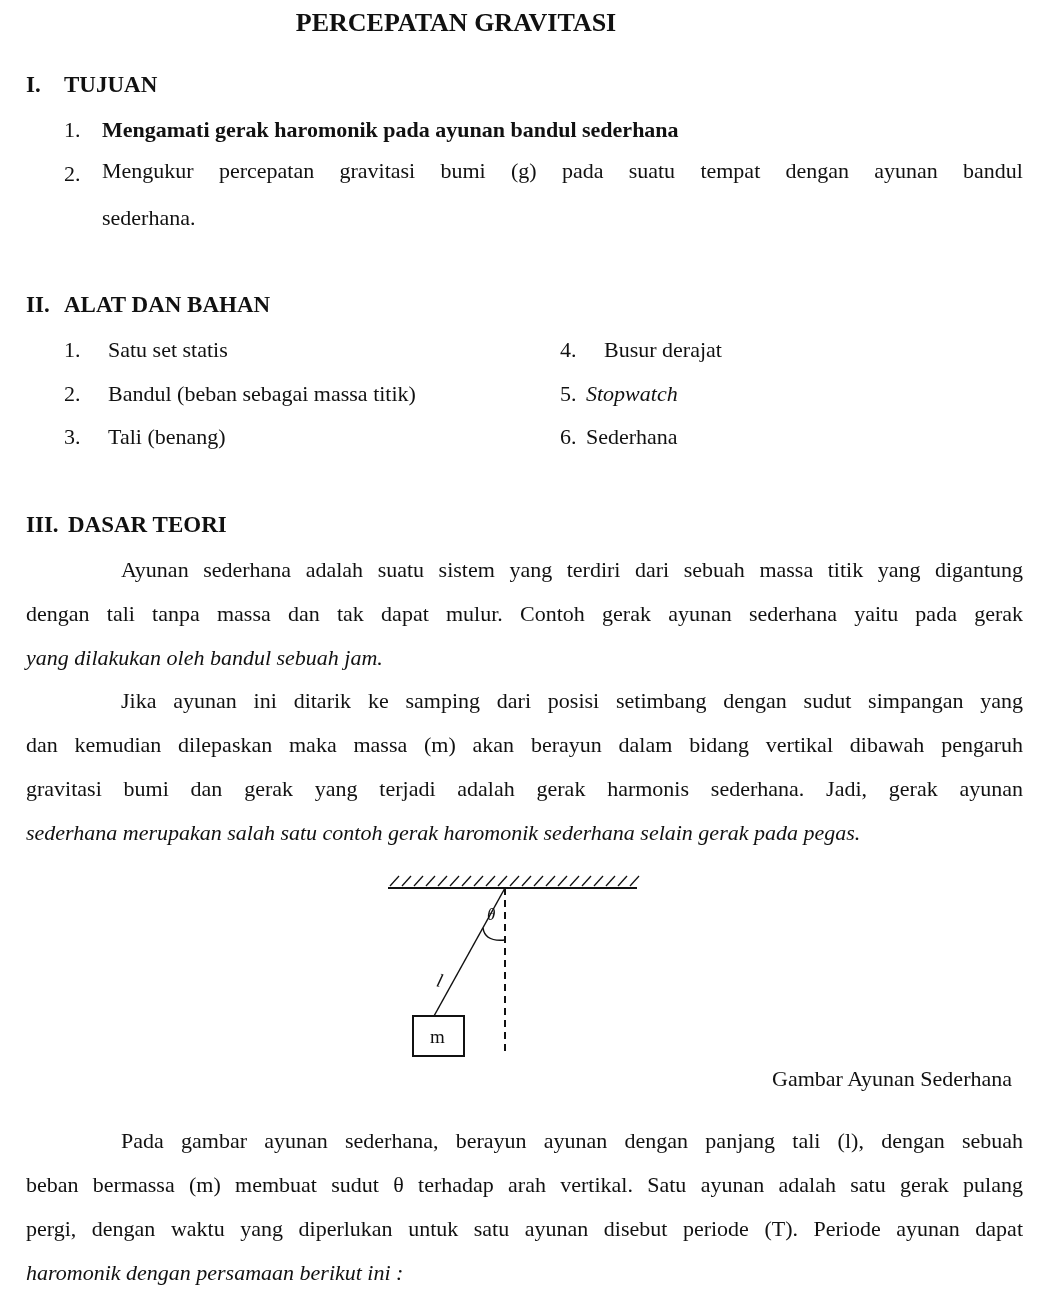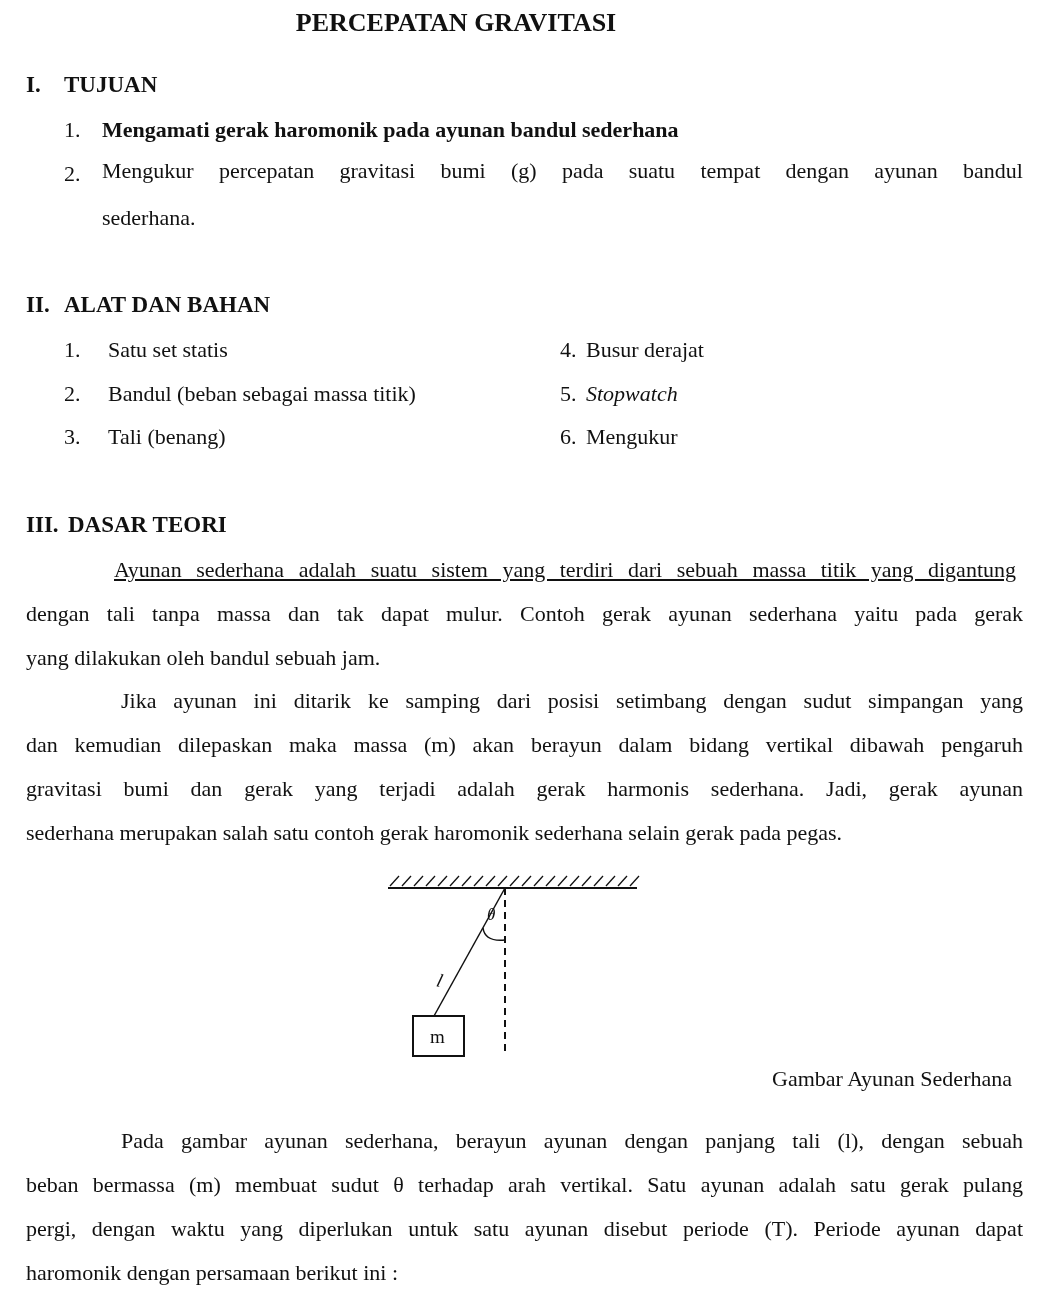--- a/index.html
+++ b/index.html
@@ -4,21 +4,21 @@
 <style>
   html, body { margin:0; padding:0; background:#ffffff; }
   body { width:1048px; height:1296px; overflow:hidden; position:relative;
          font-family:"Liberation Serif", "DejaVu Serif", serif; color:#111; }
   .abs { position:absolute; white-space:nowrap; }
   .title { top:8px; left:0; width:912px; text-align:center; font-weight:bold; font-size:26px; }
   .h { font-weight:bold; font-size:23px; }
   .t { font-size:22px; }
   .just { position:absolute; left:26px; width:997px; font-size:22px; text-align:justify;
           text-align-last:justify; white-space:nowrap; }
-  .last { text-align-last:left; }
+  .last { text-align-last:left;font-style:italic; }
 </style>
 </head>
 <body>
 
 <div class="abs title">PERCEPATAN GRAVITASI</div>
 
 <div class="abs h" style="top:72px;left:26px;">I.</div>
 <div class="abs h" style="top:72px;left:64px;">TUJUAN</div>
 
 <div class="abs t" style="top:117px;left:64px;">1.</div>
@@ -32,30 +32,30 @@
 <div class="abs h" style="top:292px;left:64px;text-align:right;">ALAT DAN BAHAN</div>
 
 <div class="abs t" style="top:337px;left:64px;">1.</div>
 <div class="abs t" style="top:337px;left:108px;">Satu set statis</div>
 <div class="abs t" style="top:381px;left:64px;">2.</div>
 <div class="abs t" style="top:381px;left:108px;">Bandul (beban sebagai massa titik)</div>
 <div class="abs t" style="top:424px;left:64px;">3.</div>
 <div class="abs t" style="top:424px;left:108px;">Tali (benang)</div>
 
 <div class="abs t" style="top:337px;left:560px;">4.</div>
-<div class="abs t" style="top:337px;left:586px;">Busur derajat</div>
+<div class="abs t" style="top:337px;left:604px;">Busur derajat</div>
 <div class="abs t" style="top:381px;left:560px;">5.</div>
 <div class="abs t" style="top:381px;left:586px;font-style:italic;">Stopwatch</div>
 <div class="abs t" style="top:424px;left:560px;">6.</div>
-<div class="abs t" style="top:424px;left:586px;">Mengukur</div>
+<div class="abs t" style="top:424px;left:586px;">Sederhana</div>
 
 <div class="abs h" style="top:512px;left:26px;">III.</div>
 <div class="abs h" style="top:512px;left:68px;">DASAR TEORI</div>
 
-<div class="just" style="top:557px;left:114px;width:902px;text-decoration:underline;">Ayunan sederhana adalah suatu sistem yang terdiri dari sebuah massa titik yang digantung</div>
+<div class="just" style="top:557px;left:121px;width:902px;">Ayunan sederhana adalah suatu sistem yang terdiri dari sebuah massa titik yang digantung</div>
 <div class="just" style="top:601px;">dengan tali tanpa massa dan tak dapat mulur. Contoh gerak ayunan sederhana yaitu pada gerak</div>
 <div class="just last" style="top:645px;">yang dilakukan oleh bandul sebuah jam.</div>
 
 <div class="just" style="top:688px;left:121px;width:902px;">Jika ayunan ini ditarik ke samping dari posisi setimbang dengan sudut simpangan yang</div>
 <div class="just" style="top:732px;">dan kemudian dilepaskan maka massa (m) akan berayun dalam bidang vertikal dibawah pengaruh</div>
 <div class="just" style="top:776px;">gravitasi bumi dan gerak yang terjadi adalah gerak harmonis sederhana. Jadi, gerak ayunan</div>
 <div class="just last" style="top:820px;">sederhana merupakan salah satu contoh gerak haromonik  sederhana selain gerak pada pegas.</div>
 
 <div class="abs" style="top:870px;left:385px;width:260px;height:190px;">
   <svg width="260" height="190" viewBox="0 0 260 190">

